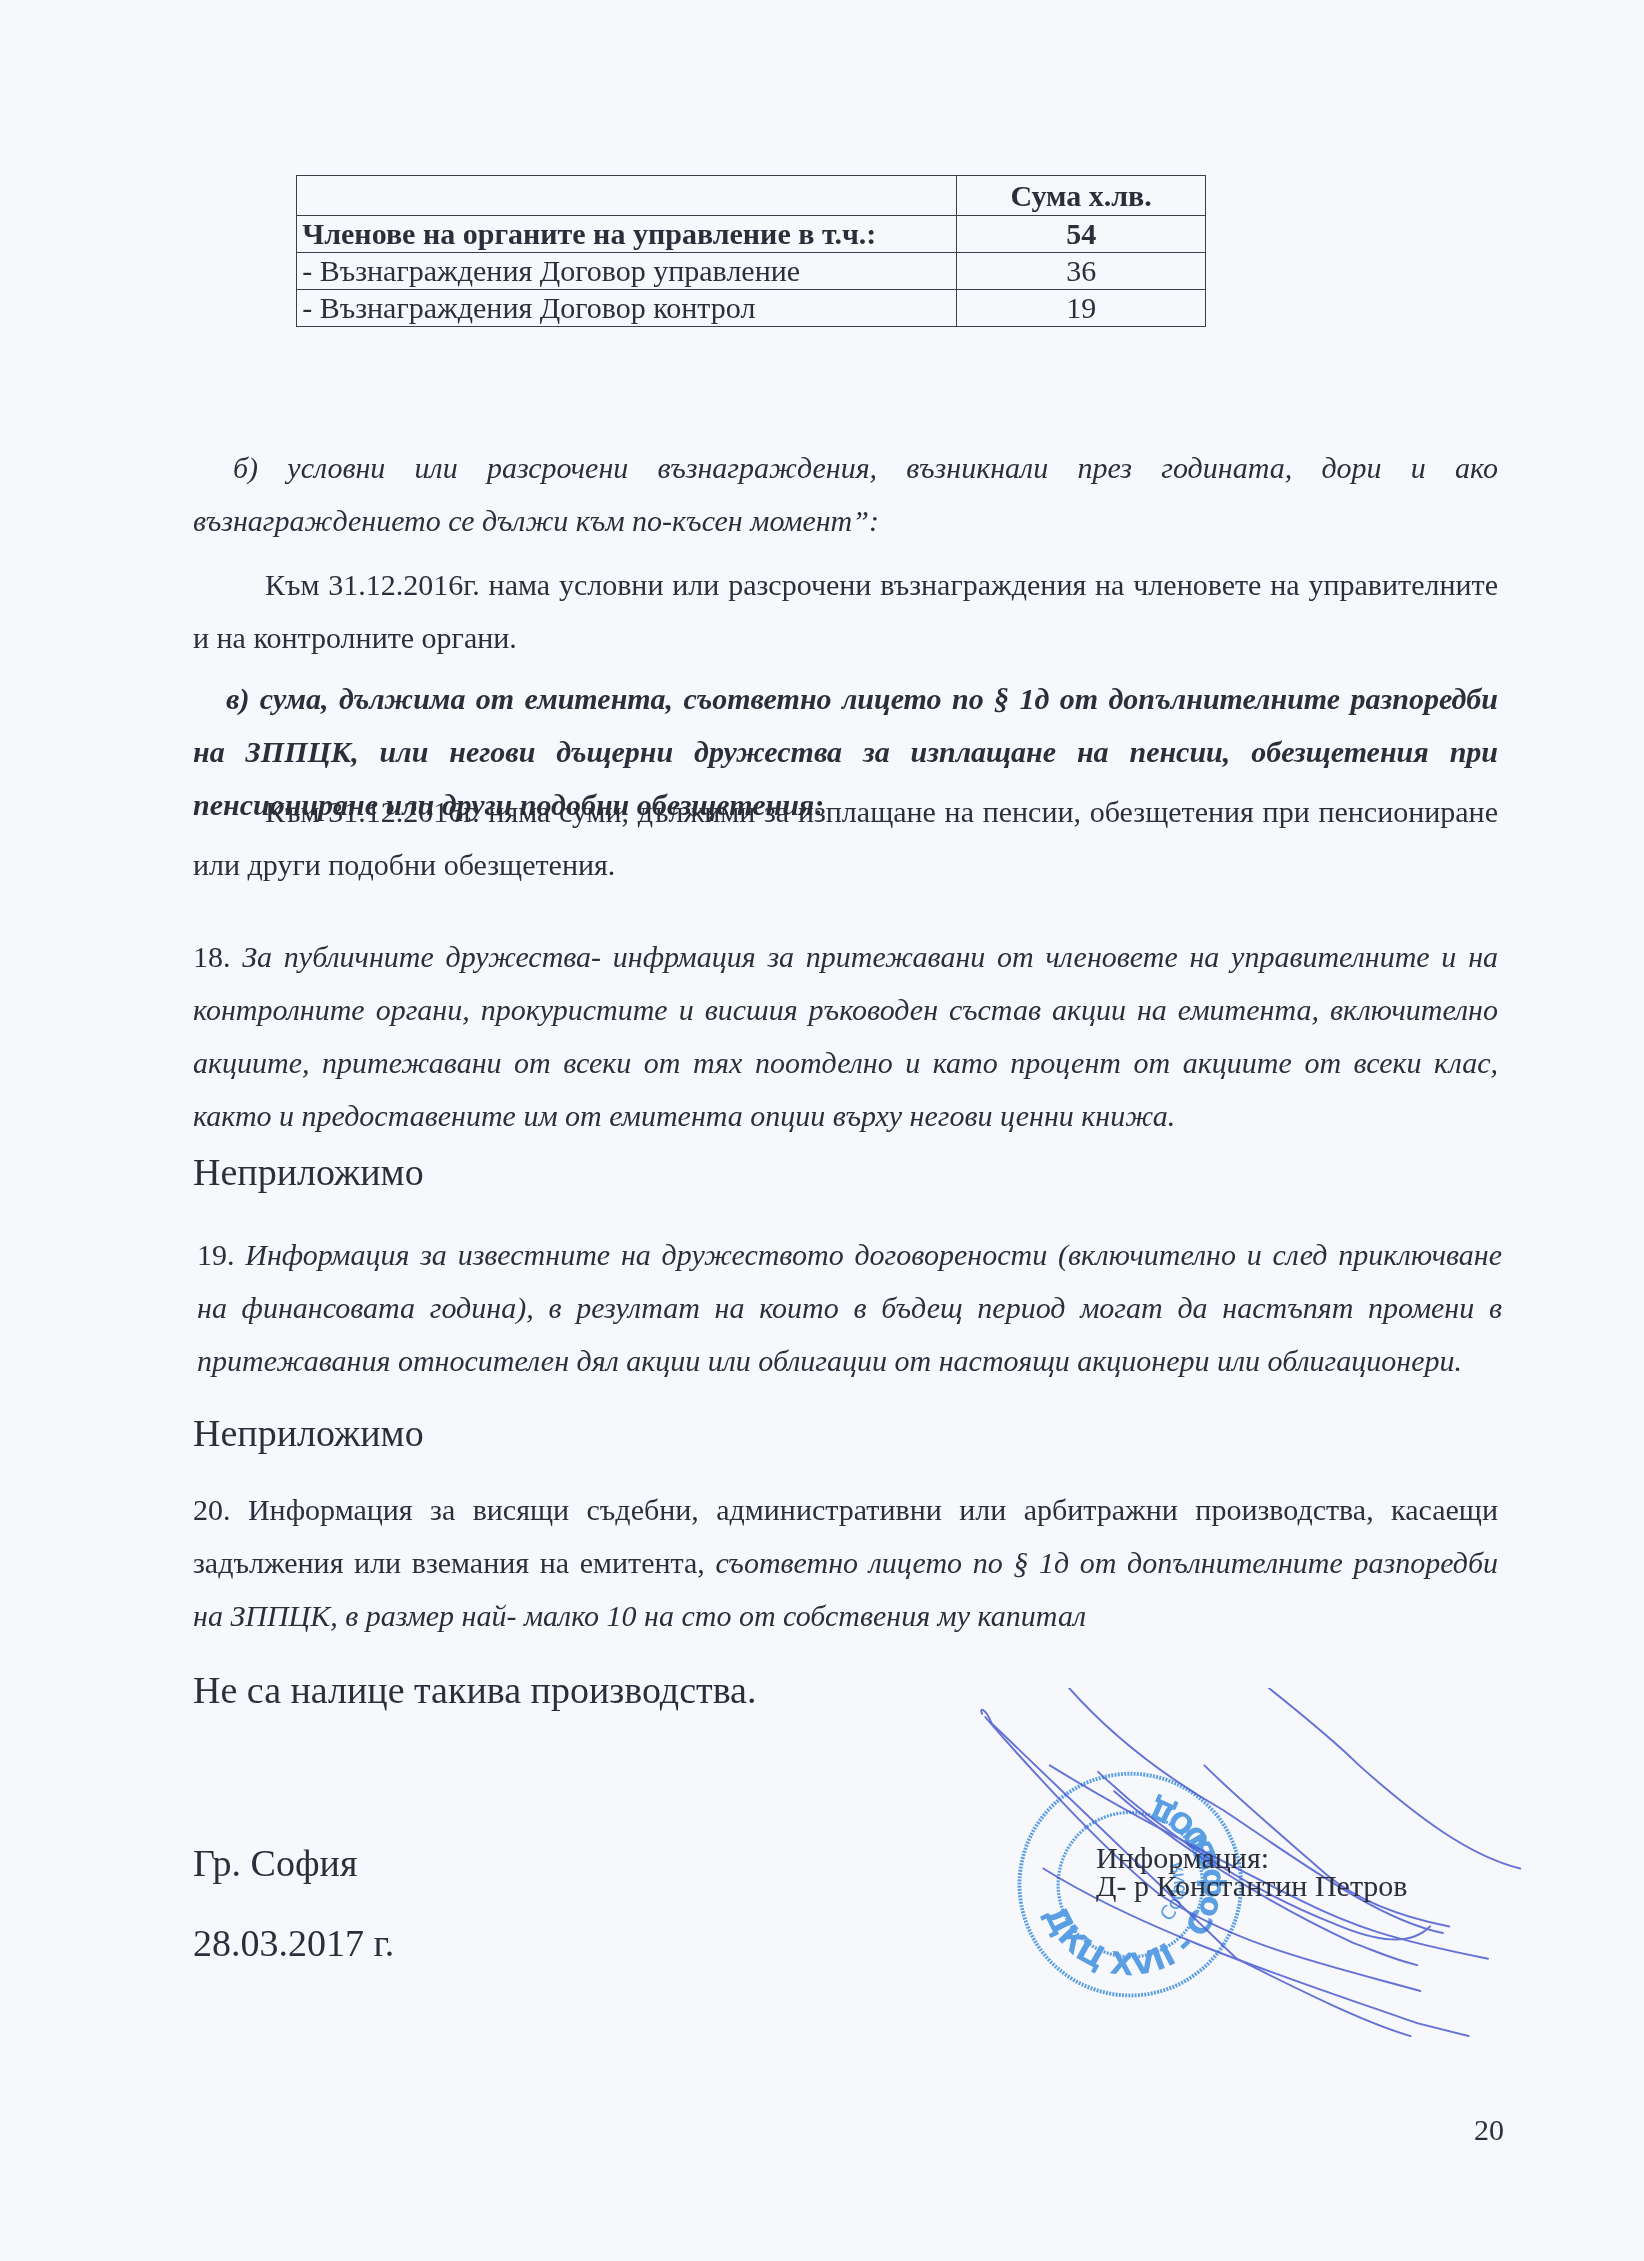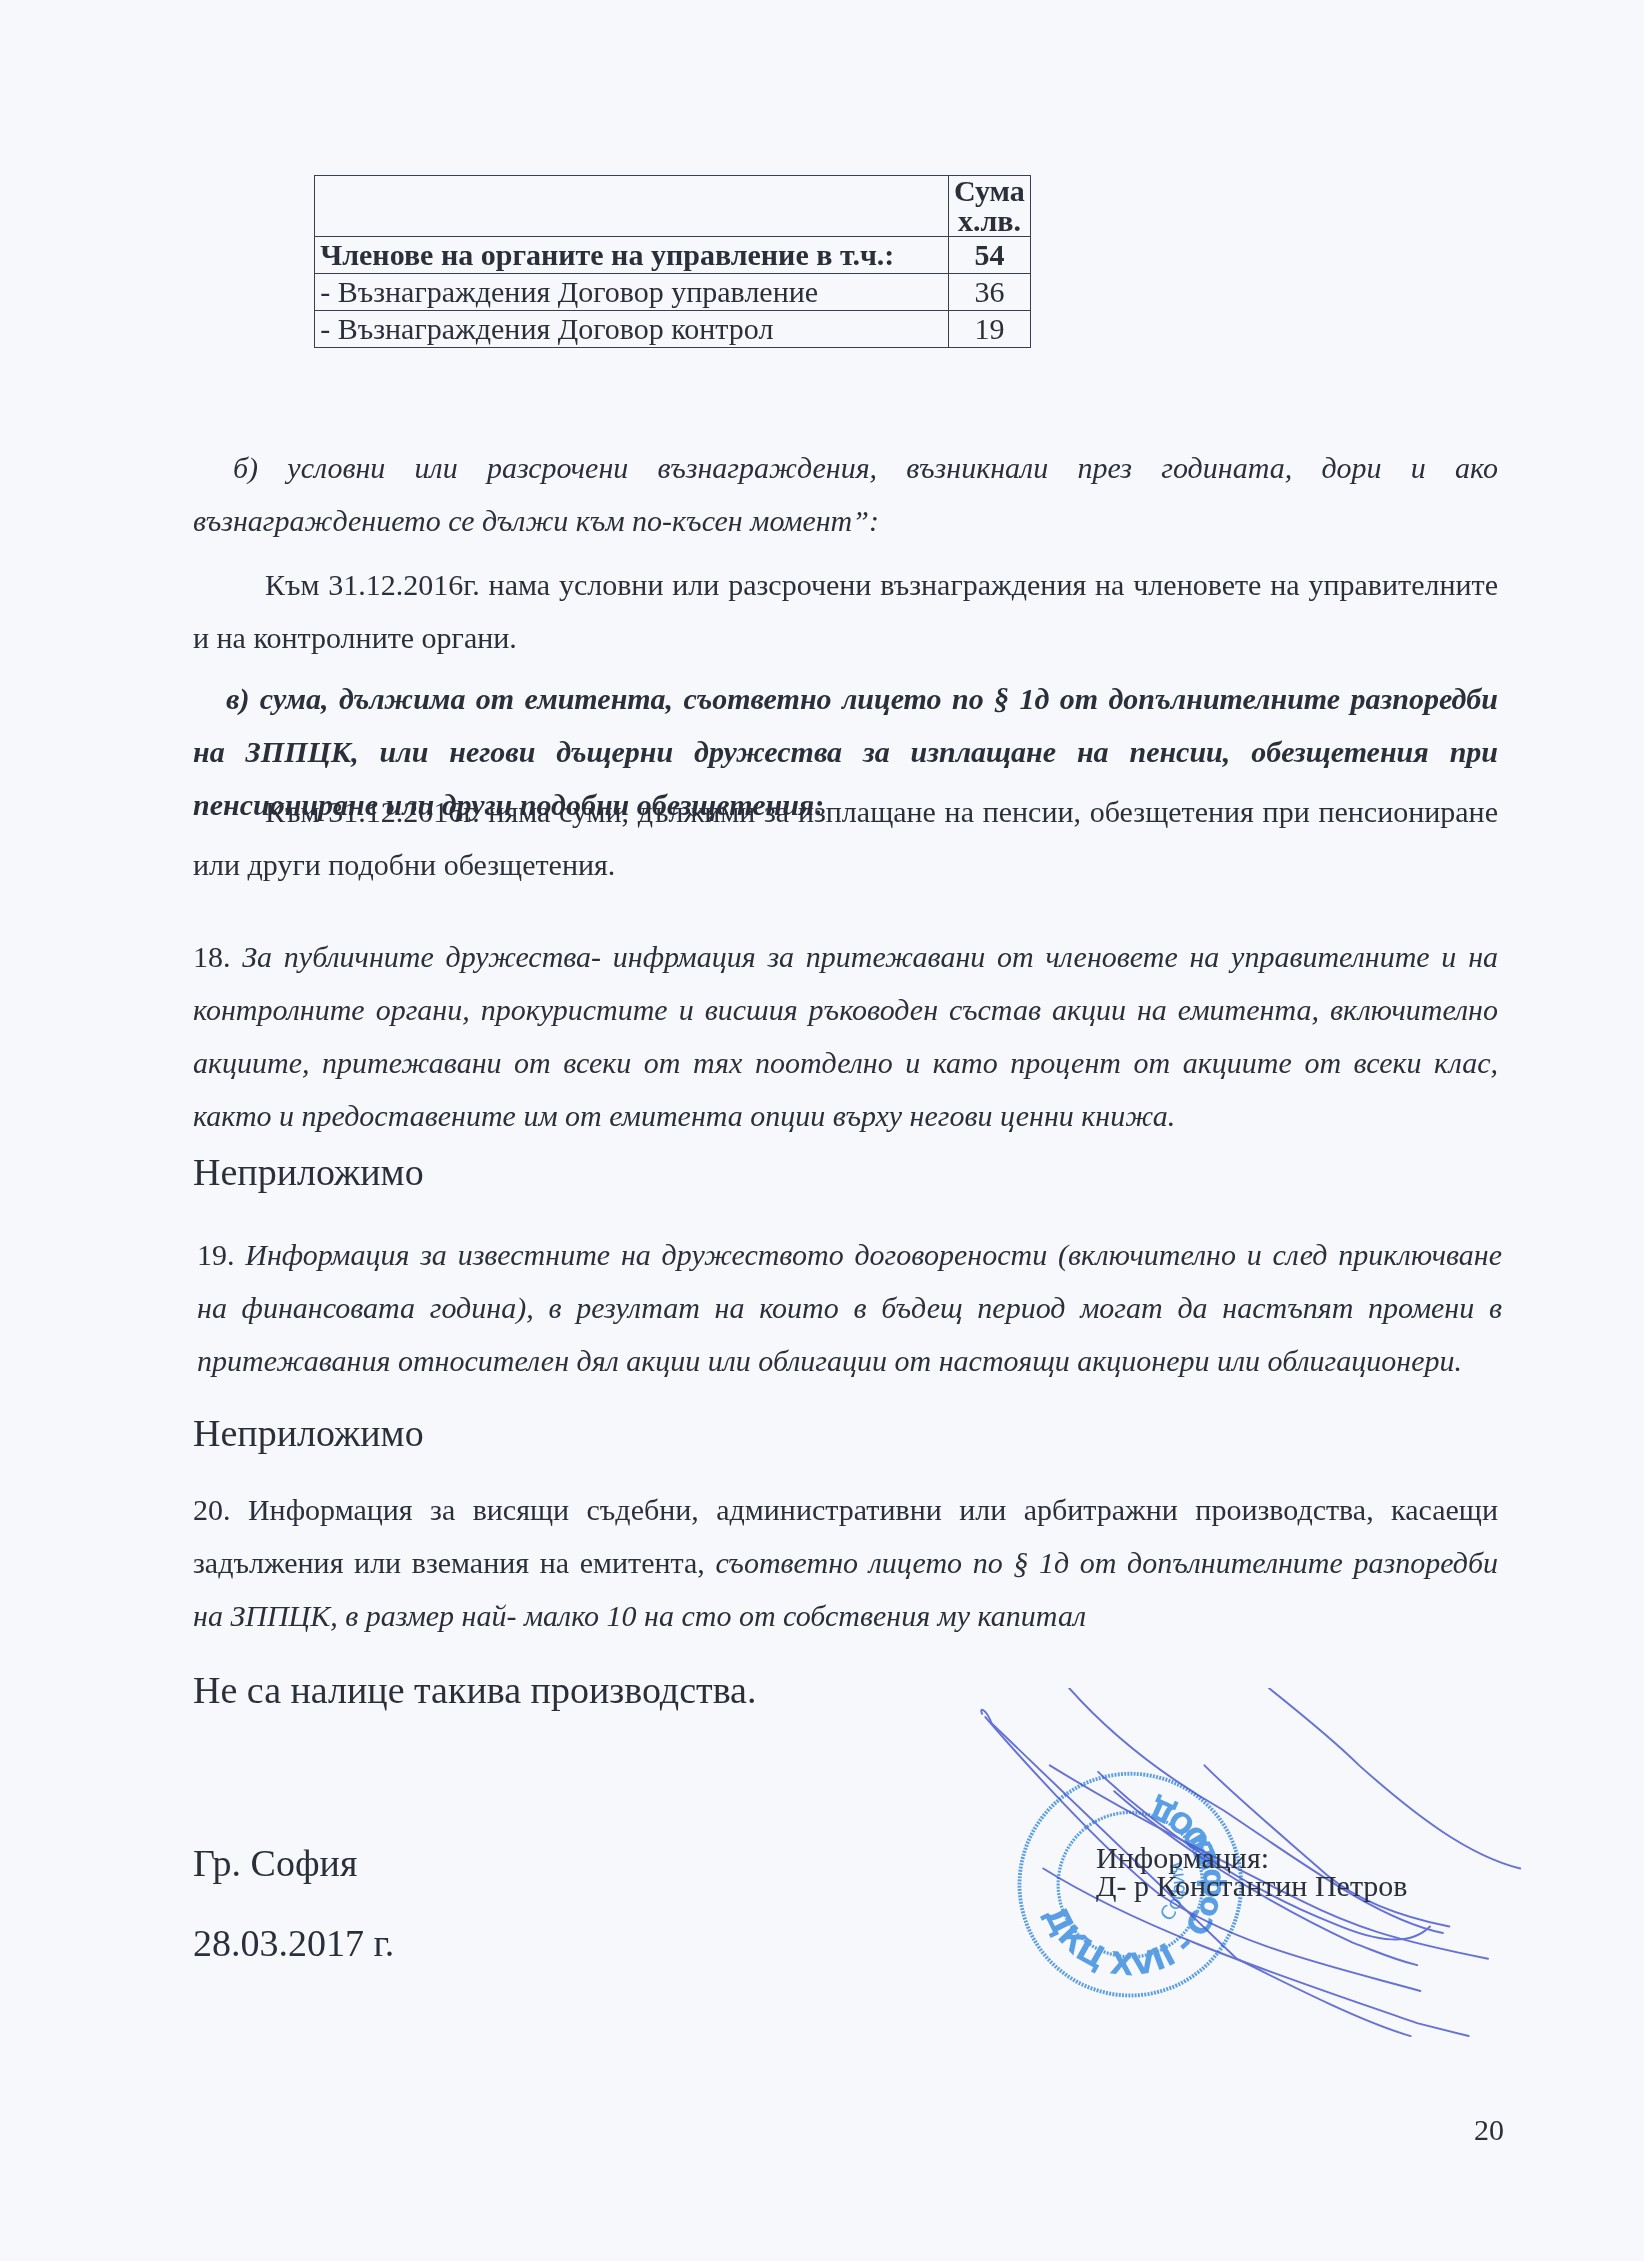--- a/index.html
+++ b/index.html
@@ -8,22 +8,22 @@
     background: #f7f8fb;
     position: relative;
     overflow: hidden;
     color: #2b2f3a;
     font-family: "Liberation Serif", "DejaVu Serif", serif;
   }
   .page { position: absolute; inset: 0; }
 
   
   .rem-table {
-    position: absolute; left: 314px; top: 175px;
-    width: 717px;
+    position: absolute; left: 296px; top: 175px;
+    width: 910px;
     border-collapse: collapse;
     font-size: 30px; line-height: 1;
   }
   .rem-table td {
     border: 1.9px solid #3a3f4c;
     padding: 0 5.2px;
     vertical-align: middle;
   }
   .rem-table tr.h-row td { height: 39px; }
   .rem-table tr.r-row td { height: 36px; }

